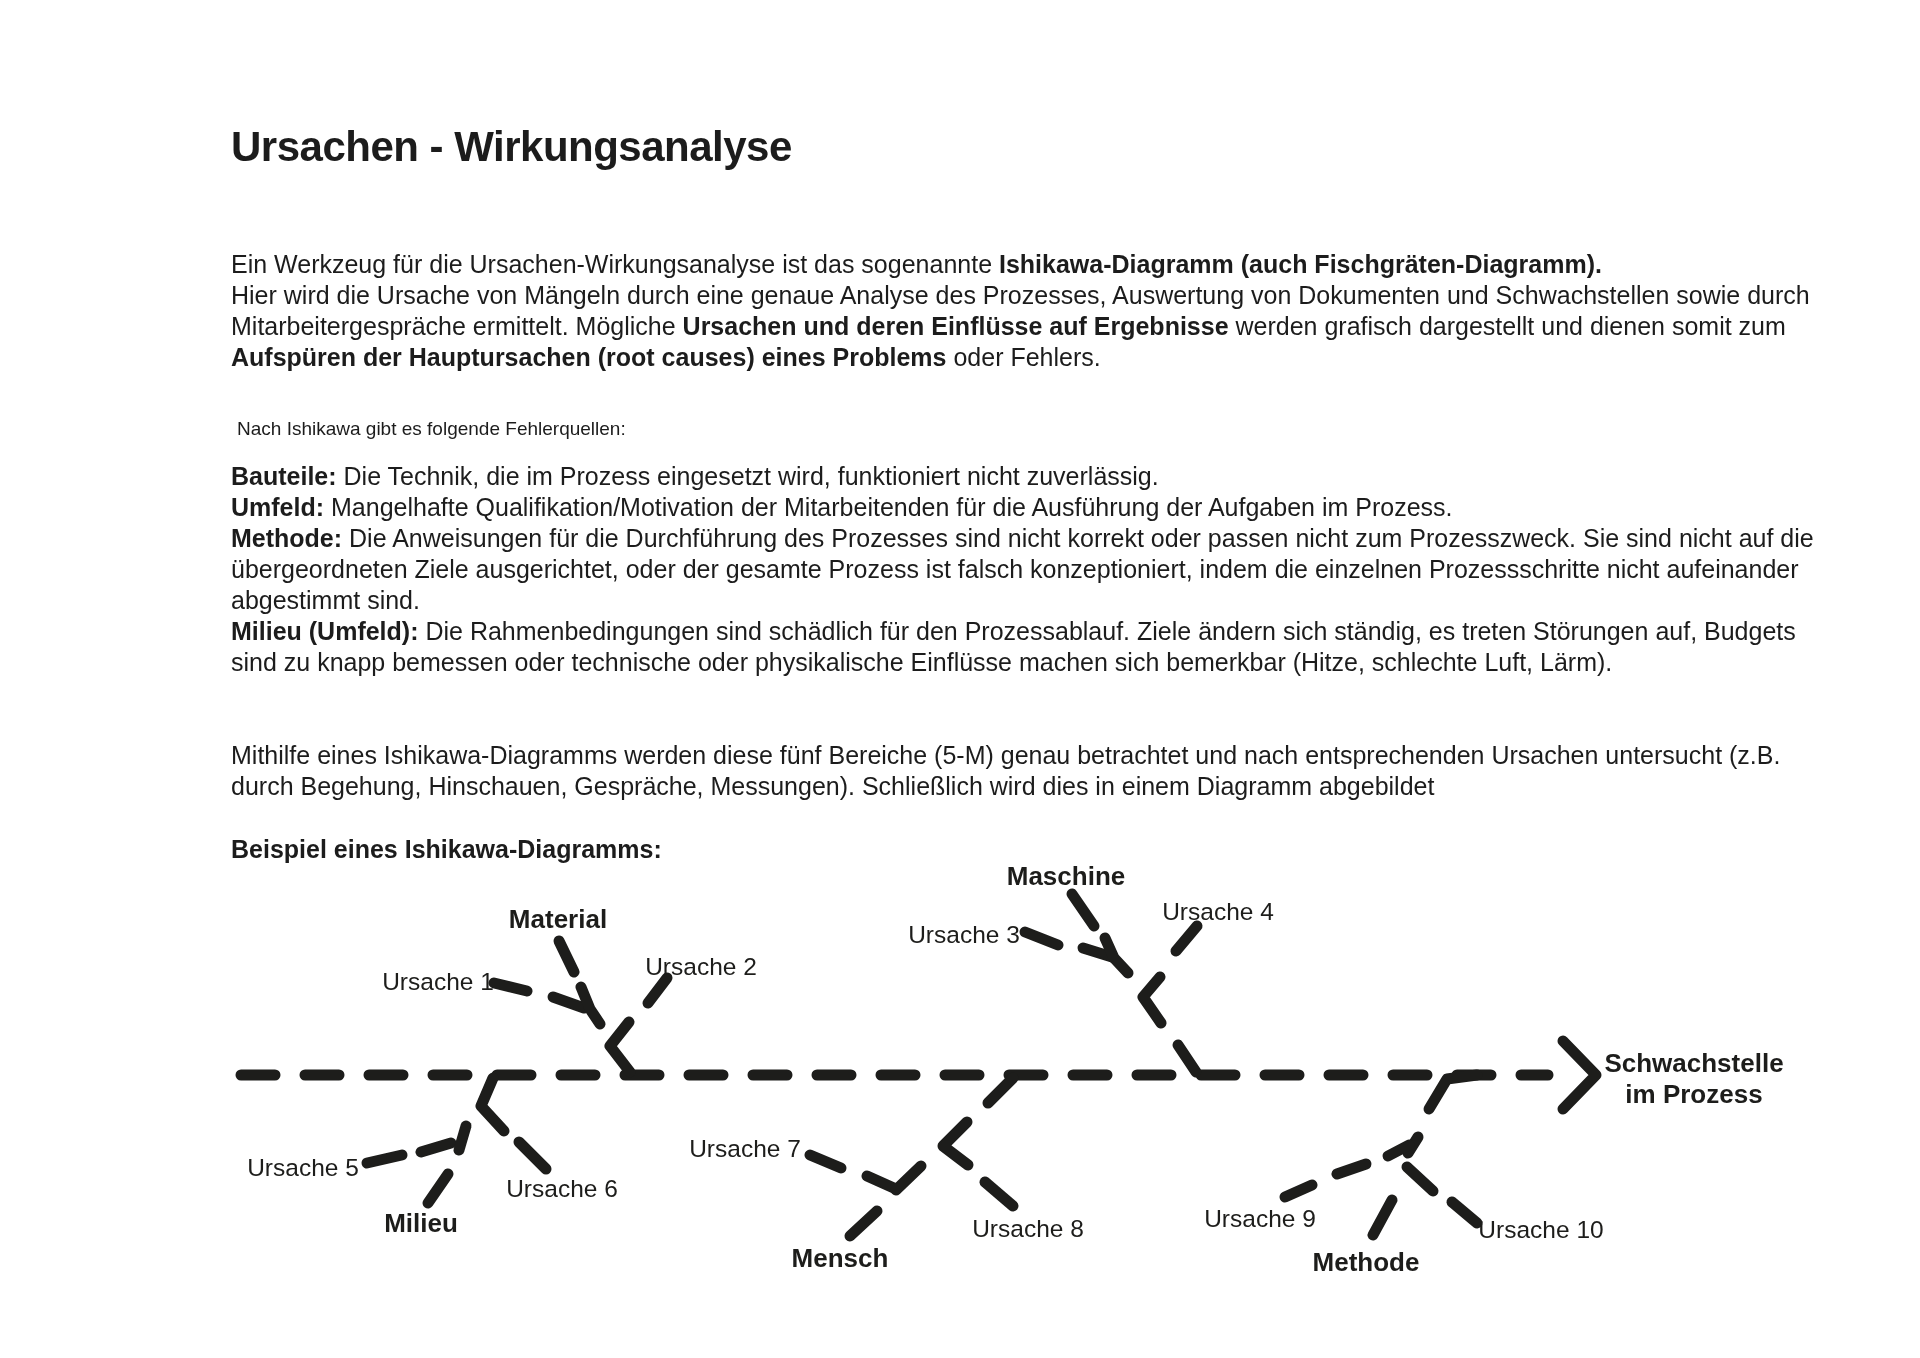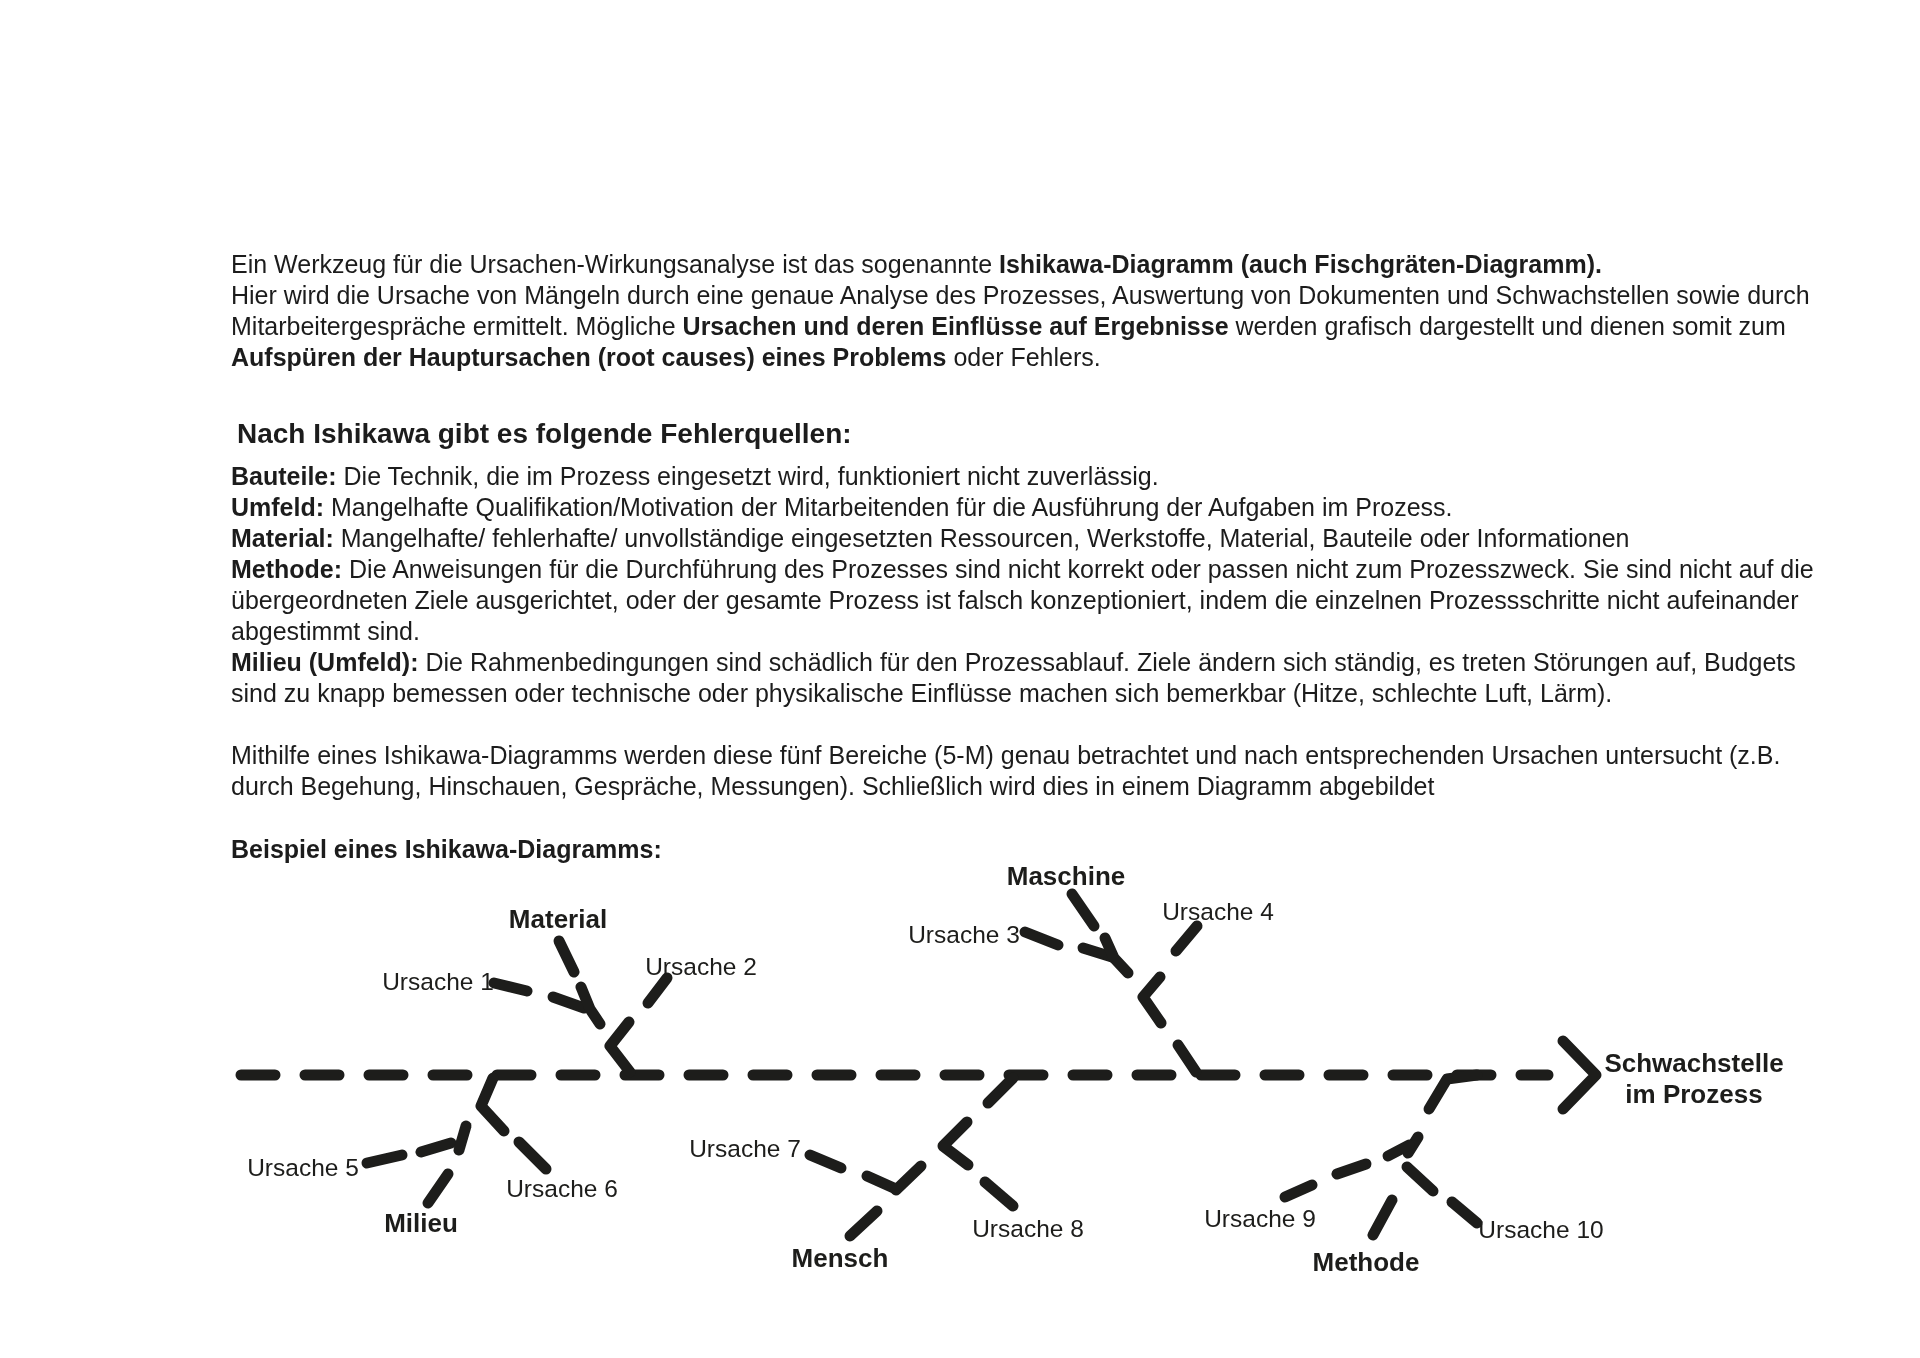--- a/index.html
+++ b/index.html
@@ -14,44 +14,44 @@
   }
   .abs { position:absolute; }
   .b { font-weight:700;text-align:right; }
   .pre { white-space:pre-line; }
   .title {
     left:231px; top:123px;
     font-size:42px; font-weight:700; letter-spacing:-0.5px;
   }
   .body-text { font-size:25px; line-height:31px; }
   .intro   { left:231px; top:249px; width:1600px; }
-  .sources-heading { left:237px; top:418px; font-size:28px; font-weight:700; }
+  .sources-heading { left:237px; top:418px; font-size:19px; font-weight:400; }
   .sources { left:231px; top:461px; width:1630px; }
   .closing { left:231px; top:740px; width:1630px; }
   .caption { left:231px; top:835px; font-size:25px; font-weight:700;text-align:right; }
   svg.diagram { left:0; top:0; width:1920px; height:1358px; }
   svg.diagram text { font-family:"Liberation Sans", sans-serif; }
   svg.diagram text.cause  { font-size:24.5px; }
   svg.diagram text.cat    { font-size:26px; font-weight:700; }
   svg.diagram text.effect { font-size:26px; font-weight:700; }
 </style>
 </head>
 <body>
 
 <div class="page">
 
+  <h1 class="abs title">Ursachen - Wirkungsanalyse</h1>
 
   <p class="abs intro body-text"><span>Ein Werkzeug für die Ursachen-Wirkungsanalyse ist das sogenannte </span><span class="b">Ishikawa-Diagramm (auch Fischgräten-Diagramm).</span><br><span>Hier wird die Ursache von Mängeln durch eine genaue Analyse des Prozesses, Auswertung von Dokumenten und Schwachstellen sowie durch</span><br><span>Mitarbeitergespräche ermittelt. Mögliche </span><span class="b">Ursachen und deren Einflüsse auf Ergebnisse</span><span> werden grafisch dargestellt und dienen somit zum</span><br><span class="b">Aufspüren der Hauptursachen (root causes) eines Problems</span><span> oder Fehlers.</span></p>
 
   <h2 class="abs sources-heading">Nach Ishikawa gibt es folgende Fehlerquellen:</h2>
 
   <div class="abs sources body-text">
     <div><span class="b">Bauteile:</span><span class="pre"> Die Technik, die im Prozess eingesetzt wird, funktioniert nicht zuverlässig.</span></div>
     <div><span class="b">Umfeld:</span><span class="pre"> Mangelhafte Qualifikation/Motivation der Mitarbeitenden für die Ausführung der Aufgaben im Prozess.</span></div>
-    <div><span class="b">Material:</span><span class="pre"> Mangelhafte/ fehlerhafte/ unvollständige eingesetzten Ressourcen, Werkstoffe, Material, Bauteile oder Informationen</span></div>
     <div><span class="b">Methode:</span><span class="pre"> Die Anweisungen für die Durchführung des Prozesses sind nicht korrekt oder passen nicht zum Prozesszweck. Sie sind nicht auf die
 übergeordneten Ziele ausgerichtet, oder der gesamte Prozess ist falsch konzeptioniert, indem die einzelnen Prozessschritte nicht aufeinander
 abgestimmt sind.</span></div>
     <div><span class="b">Milieu (Umfeld):</span><span class="pre"> Die Rahmenbedingungen sind schädlich für den Prozessablauf. Ziele ändern sich ständig, es treten Störungen auf, Budgets
 sind zu knapp bemessen oder technische oder physikalische Einflüsse machen sich bemerkbar (Hitze, schlechte Luft, Lärm).</span></div>
   </div>
 
   <p class="abs closing body-text pre">Mithilfe eines Ishikawa-Diagramms werden diese fünf Bereiche (5-M) genau betrachtet und nach entsprechenden Ursachen untersucht (z.B.
 durch Begehung, Hinschauen, Gespräche, Messungen). Schließlich wird dies in einem Diagramm abgebildet</p>
 

